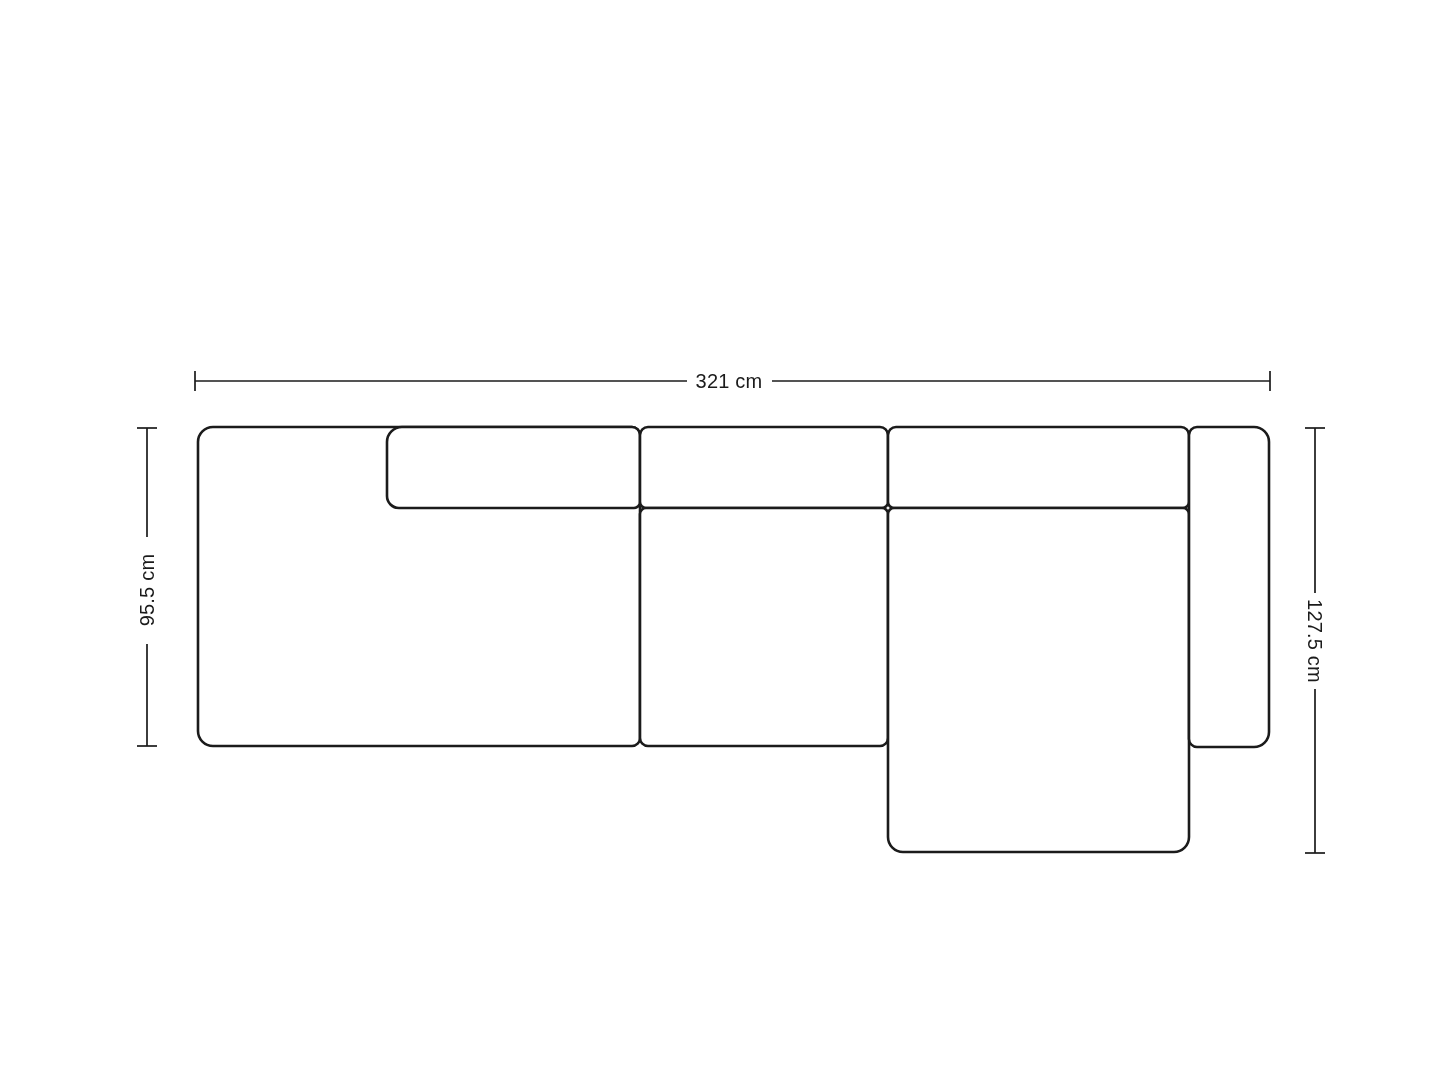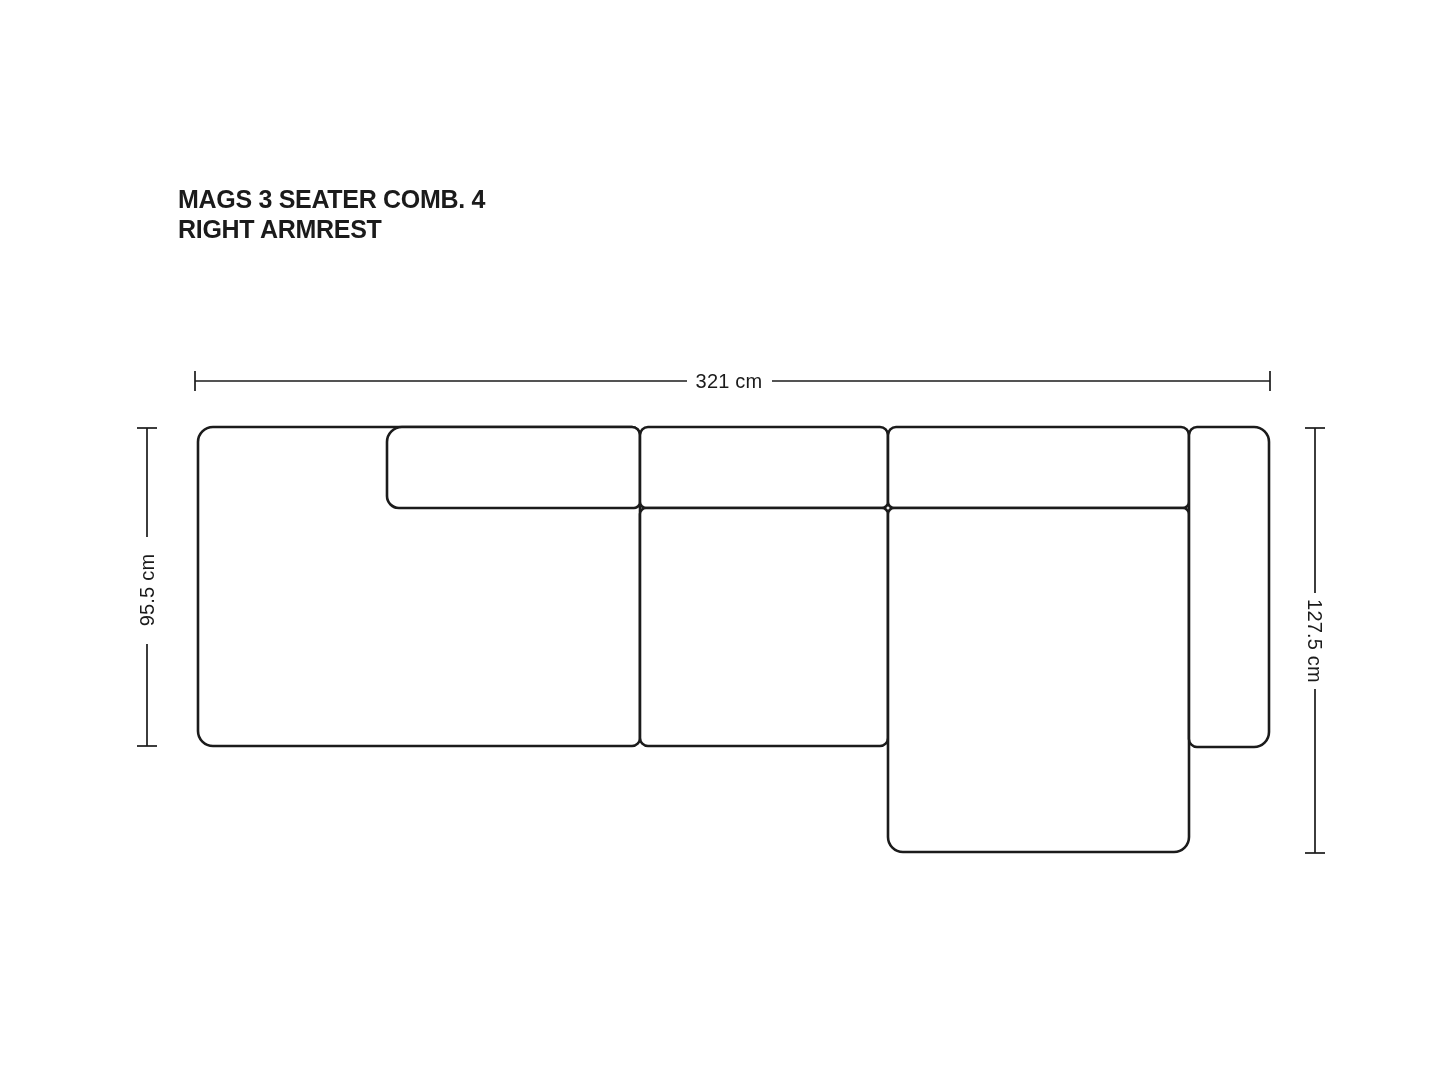--- a/index.html
+++ b/index.html
@@ -49,24 +49,20 @@
     font-family: "Liberation Sans", sans-serif;
     font-size: 20px;
     letter-spacing: 0.2px;
   }
 </style>
 </head>
 <body style="background: rgb(255, 255, 255);">
 
 <div class="page">
 
-  <div class="title-block">
-    <div>MAGS 3 SEATER COMB. 4</div>
-    <div>RIGHT ARMREST</div>
-  </div>
 
   <svg class="diagram-svg" viewBox="0 0 1445 1087" xmlns="http://www.w3.org/2000/svg">
 
     <g>
       <line class="dim-line" x1="195" y1="381" x2="687" y2="381"></line>
       <line class="dim-line" x1="772" y1="381" x2="1270" y2="381"></line>
       <line class="dim-line" x1="195" y1="371" x2="195" y2="391"></line>
       <line class="dim-line" x1="1270" y1="371" x2="1270" y2="391"></line>
       <text class="dim-text" x="729" y="381" text-anchor="middle" dominant-baseline="central">321 cm</text>
     </g>

